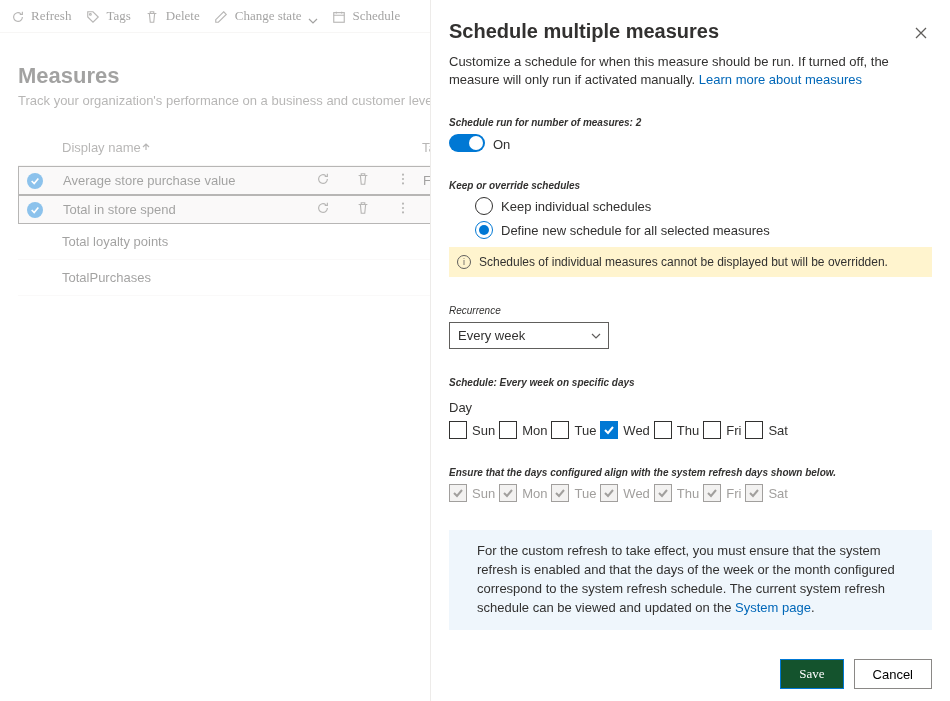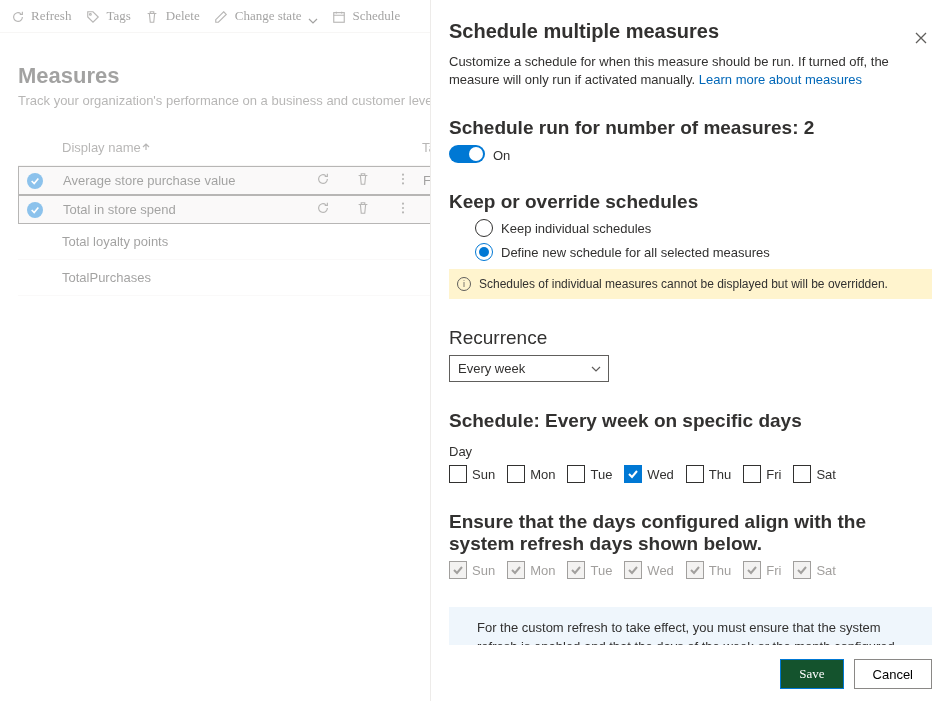--- a/index.html
+++ b/index.html
@@ -70,27 +70,27 @@
   .panel {
     position:absolute;
     top:0; right:0; bottom:0;
     width:520px;
     background:#fff;
     border-left:1px solid #edebe9;
     display:flex;
     flex-direction:column;
     padding:16px 18px 12px 18px;
   }
-  .panel-header { display:flex; justify-content:space-between; align-items:flex-end; }
+  .panel-header { display:flex; justify-content:space-between; align-items:center; }
   .panel-title { font-size:20px; font-weight:600; margin:4px 0 10px; }
   .close-x { font-size:16px; color:#605e5c; cursor:pointer; padding:4px; }
   .panel-body { flex:1 1 auto; overflow:auto; }
   .panel-desc { font-size:13px; color:#323130; line-height:1.4; margin-bottom:10px; }
   .link { color:#0067b8; cursor:pointer; }
-  .section-label { font-weight:600; font-size:19px; margin-top:28px; margin-bottom:6px; }
+  .section-label { font-weight:600; font-size:10px; margin-top:28px; margin-bottom:6px;font-style:italic; }
   
   .toggle-row { display:flex; align-items:flex-end; gap:8px; margin-bottom:10px; }
   .toggle {
     width:36px; height:18px; border-radius:9px;
     background:#0078d4; position:relative;
   }
   .toggle::after {
     content:""; position:absolute; right:2px; top:2px;
     width:14px; height:14px; border-radius:50%; background:#fff;
   }
@@ -121,21 +121,21 @@
     justify-content:center; font-size:9px; color:#605e5c;
   }
   
   .sel-wrap { position:relative; width:160px; margin-bottom:12px;}
   .sel {
     border:1px solid #605e5c; padding:5px 26px 5px 8px;
     font-size:13px; cursor:pointer;
   }
   .sel-chev { position:absolute; right:8px; top:7px; }
   
-  .days { display:flex; gap:12px; flex-wrap:wrap; margin:6px 0 12px; font-size:13px;}
+  .days { display:flex; gap:4px; flex-wrap:wrap; margin:6px 0 12px; font-size:13px;}
   .day { display:flex; align-items:center; gap:5px; }
   .cb {
     width:18px; height:18px; border:1px solid #323130;
     display:flex; align-items:center; justify-content:center;
   }
   .cb.checked { background:#0078d4; border-color:#0078d4; color:#fff; }
   .cb.disabled { border-color:#a19f9d; background:#f3f2f1; color:#a19f9d; }
   .cb svg { width:12px; height:12px; }
   .day.disabled { color:#a19f9d; }
   

